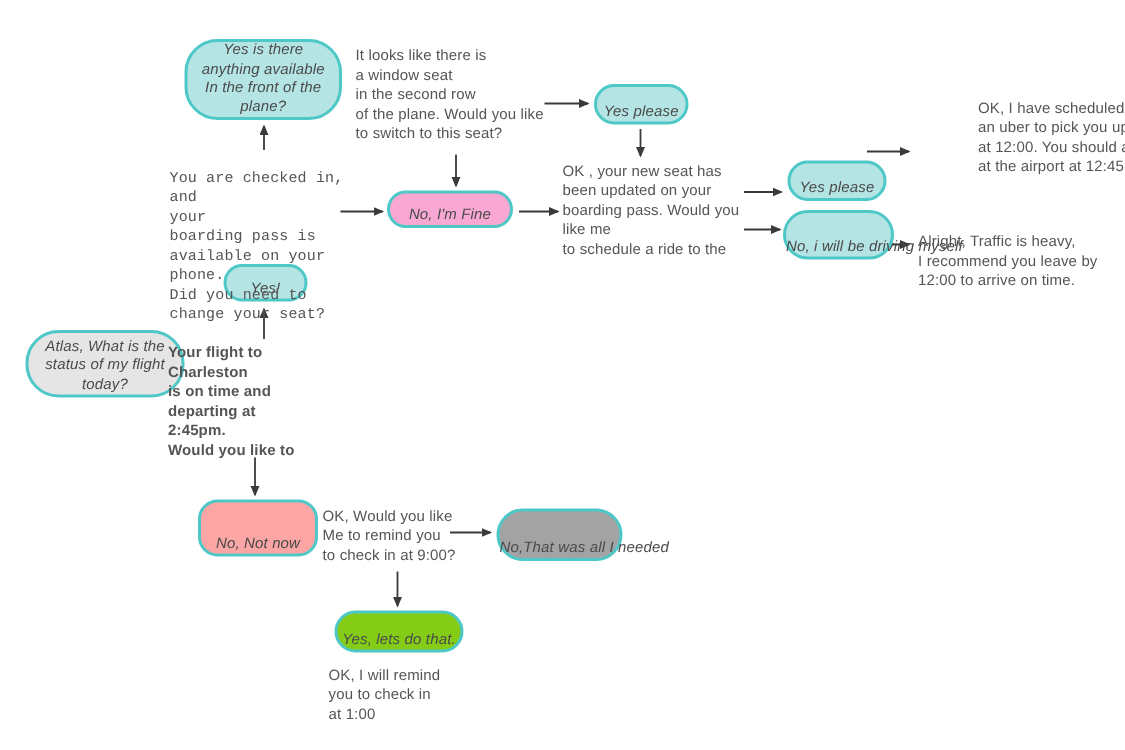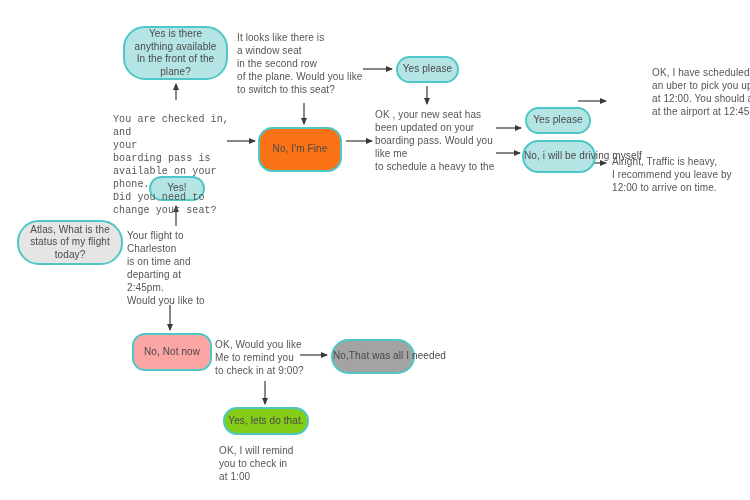--- a/index.html
+++ b/index.html
@@ -35,24 +35,25 @@
     position: absolute;
     box-sizing: border-box;
     background: #b5e4e4;
     border: 2px solid #4ec7c7;
     border-radius: 22px;
     color: #4a4a4a;
     font-size: 10px;
     line-height: 12.5px;
     text-align: center;
     display: flex;
-    align-items: center;
+    align-items: flex-end;
     justify-content: center;
     white-space: pre-line;
     letter-spacing: 0.1px;
+    font-style: italic;
   }
   .bubble span {
     display: block;
     width: 100%;
   }
   
   .note {
     position: absolute;
     box-sizing: border-box;
     font-size: 10px;
@@ -95,21 +96,21 @@
         <line x1="265" y1="381" x2="265" y2="404" stroke="#3a3a3a" stroke-width="1.2" marker-end="url(#ah)"></line>
       </g>
   </svg>
 
   <div id="bubble-group">
       <div class="bubble" style="left: 123px; top: 26px; width: 105px; height: 54px; background: rgb(181, 228, 228); border-color: rgb(78, 199, 199); border-radius: 22px; color: rgb(74, 74, 74);"><span>Yes is there
 anything available
 In the front of the
 plane?</span></div>
       <div class="bubble" style="left: 396px; top: 56px; width: 63px; height: 27px; background: rgb(181, 228, 228); border-color: rgb(78, 199, 199); border-radius: 13.5px; color: rgb(74, 74, 74);"><span>Yes please</span></div>
-      <div class="bubble" style="left: 258px; top: 127px; width: 84px; height: 45px; background: #f97316; border-color: rgb(78, 199, 199); border-radius: 14.5px; color: rgb(74, 74, 74);"><span>No, I'm Fine</span></div>
+      <div class="bubble" style="left: 258px; top: 127px; width: 84px; height: 25px; background: #f9a8d4; border-color: rgb(78, 199, 199); border-radius: 14.5px; color: rgb(74, 74, 74);"><span>No, I'm Fine</span></div>
       <div class="bubble" style="left: 525px; top: 107px; width: 66px; height: 27px; background: rgb(181, 228, 228); border-color: rgb(78, 199, 199); border-radius: 13.5px; color: rgb(74, 74, 74);"><span>Yes please</span></div>
       <div class="bubble overflow-text" style="left: 522px; top: 140px; width: 74px; height: 33px; background: rgb(181, 228, 228); border-color: rgb(78, 199, 199); border-radius: 16.5px; color: rgb(74, 74, 74);"><span>No, i will be
 driving myself</span></div>
       <div class="bubble" style="left: 149px; top: 176px; width: 56px; height: 25px; background: rgb(181, 228, 228); border-color: rgb(78, 199, 199); border-radius: 12.5px; color: rgb(74, 74, 74);"><span>Yes!</span></div>
       <div class="bubble" style="left: 17px; top: 220px; width: 106px; height: 45px; background: #e5e5e5; border-color: rgb(78, 199, 199); border-radius: 22px; color: rgb(74, 74, 74);"><span>Atlas, What is the
 status of my flight
 today?</span></div>
       <div class="bubble" style="left: 132px; top: 333px; width: 80px; height: 38px; background: #fca5a5; border-color: rgb(78, 199, 199); border-radius: 13px; color: rgb(74, 74, 74);"><span>No, Not now</span></div>
       <div class="bubble overflow-text" style="left: 331px; top: 339px; width: 84px; height: 35px; background: #a3a3a3; border-color: rgb(78, 199, 199); border-radius: 17.5px; color: rgb(74, 74, 74);"><span>No,That was all I
 needed</span></div>
@@ -124,29 +125,29 @@
       <div class="note" style="left: 113px; top: 113px; width: 130px; color: rgb(85, 85, 85); font-family: Liberation Mono, monospace;"><span>You are checked in, and
 your
 boarding pass is
 available on your phone.
 Did you need to
 change your seat?</span></div>
       <div class="note" style="left: 375px; top: 108px; width: 130px; color: rgb(85, 85, 85);"><span>OK , your new seat has
 been updated on your
 boarding pass. Would you
 like me
-to schedule a heavy to the</span></div>
+to schedule a ride to the</span></div>
       <div class="note" style="left: 612px; top: 66px; width: 134px; color: rgb(85, 85, 85); margin-left: 40px;"><span>OK, I have scheduled
 an uber to pick you up
 at 12:00. You should arrive
 at the airport at 12:45.</span></div>
       <div class="note" style="left: 612px; top: 141px; width: 134px; color: rgb(85, 85, 85); margin-top: 14px;"><span>Alright, Traffic is heavy,
 I recommend you leave by
 12:00 to arrive on time.</span></div>
-      <div class="note" style="left: 127px; top: 229px; width: 110px; color: rgb(85, 85, 85);"><span>Your flight to
+      <div class="note" style="left: 112px; top: 229px; width: 110px; color: rgb(85, 85, 85); font-weight: bold;"><span>Your flight to
 Charleston
 is on time and
 departing at
 2:45pm.
 Would you like to</span></div>
       <div class="note" style="left: 215px; top: 338px; width: 108px; color: rgb(85, 85, 85);"><span>OK, Would you like
 Me to remind you
 to check in at 9:00?</span></div>
       <div class="note" style="left: 219px; top: 444px; width: 96px; color: rgb(85, 85, 85);"><span>OK, I will remind
 you to check in

